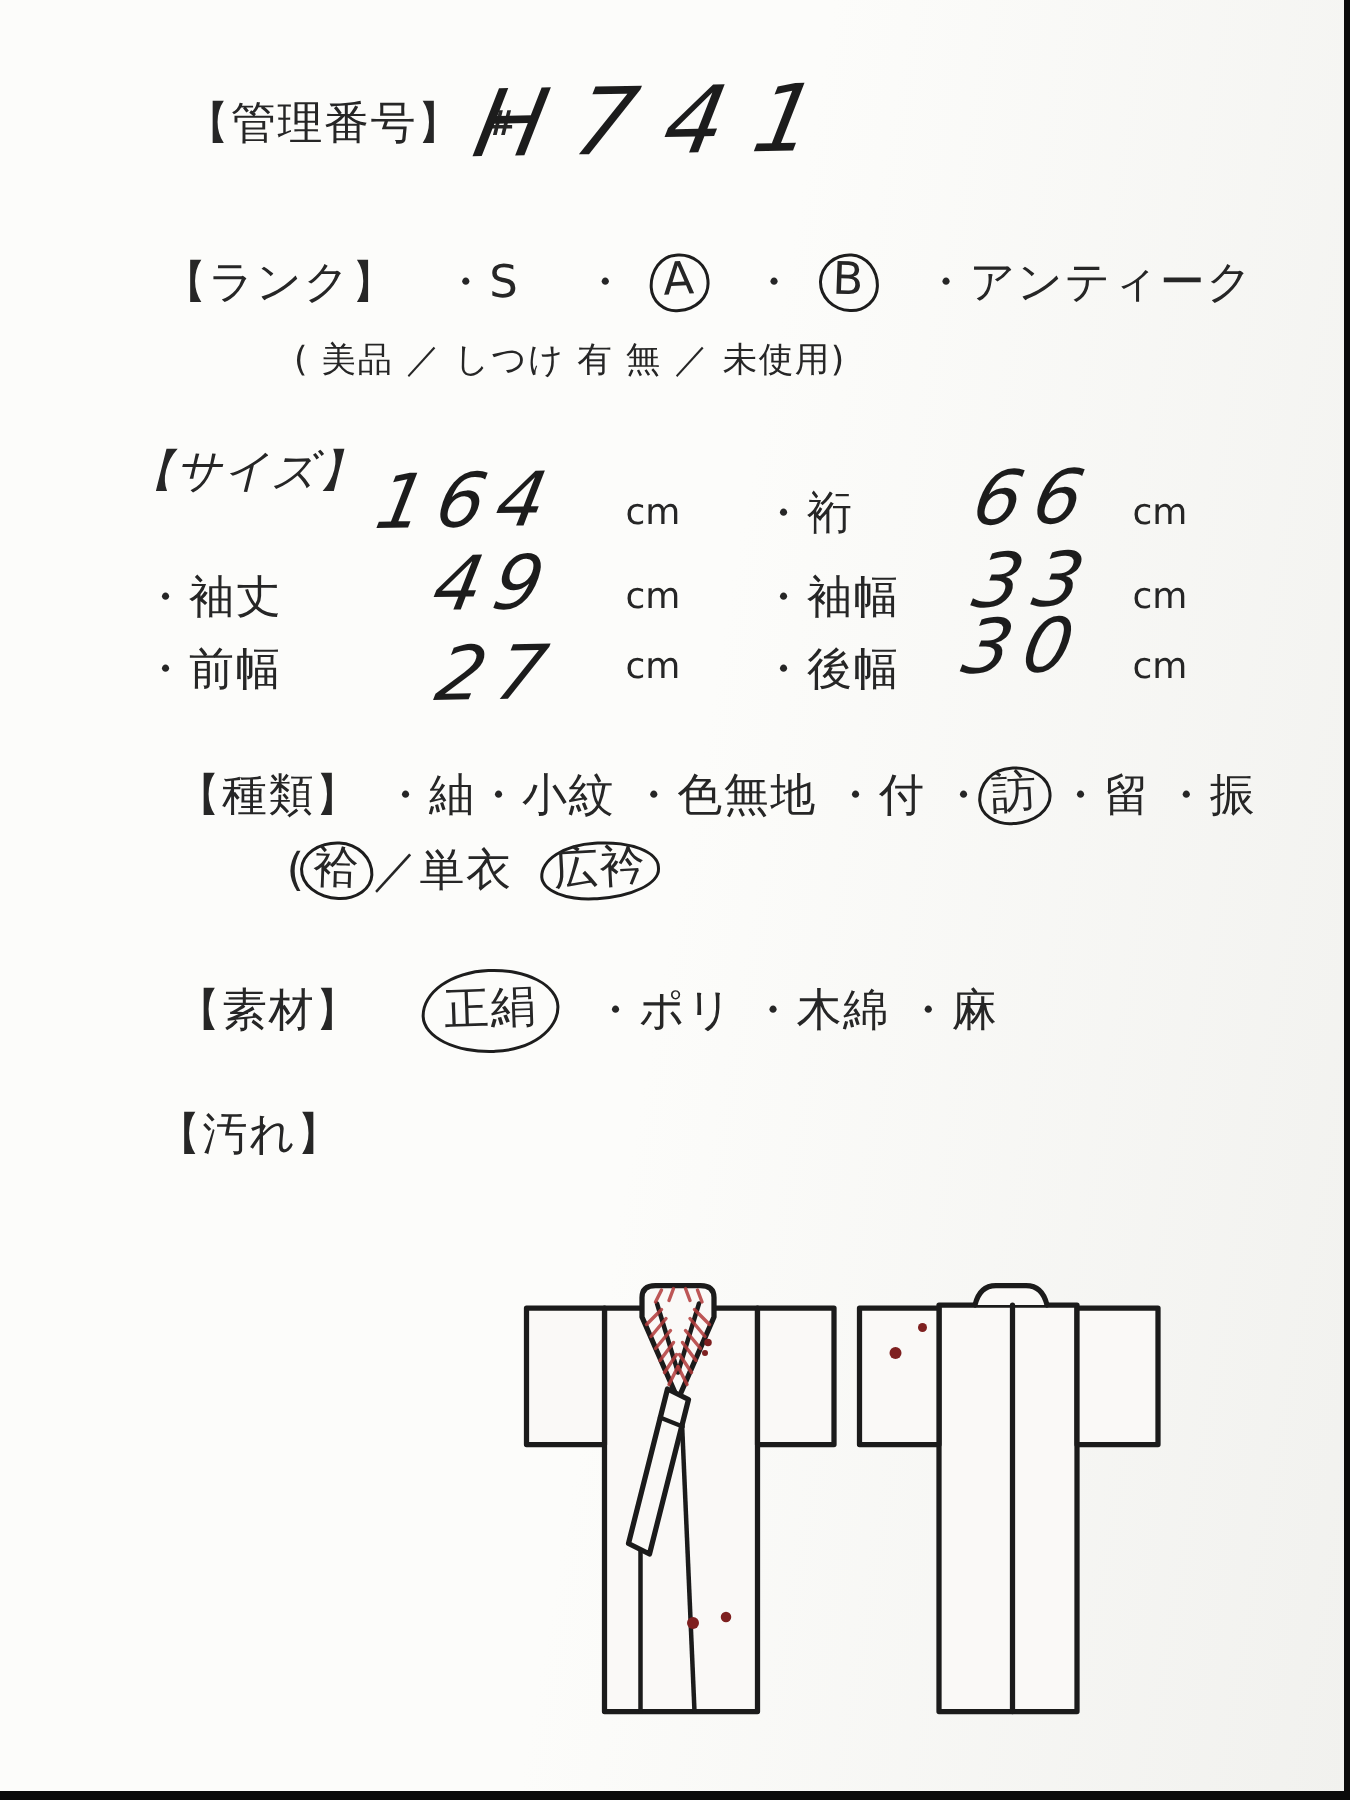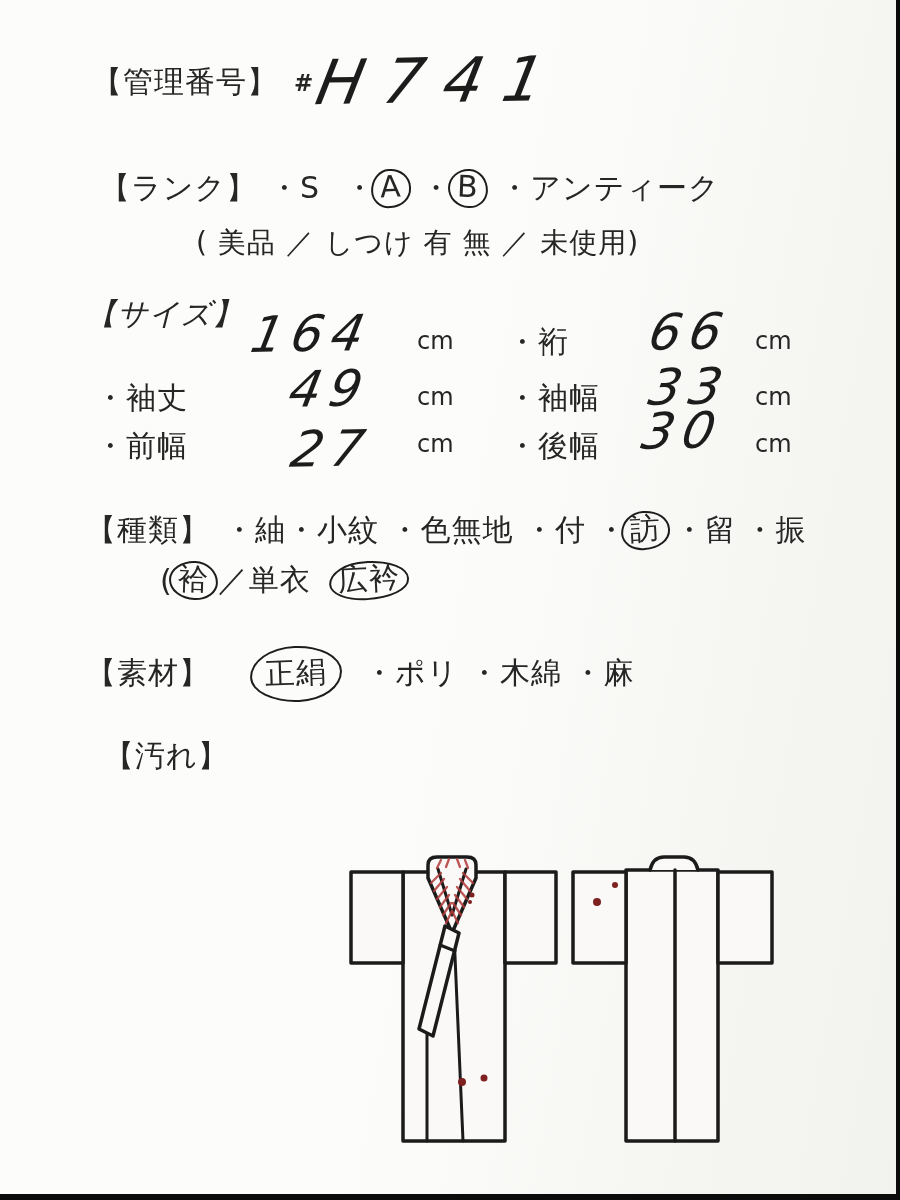--- a/index.html
+++ b/index.html
@@ -11,21 +11,21 @@
   .abs { position:absolute; }
   .txt { font-size:30px; letter-spacing:1px; white-space:nowrap; }
   .small { font-size:24px; }
   .hw {
     font-style:italic; color:#1c1c1c; white-space:nowrap;
     transform: skewX(-12deg) rotate(-1deg);
   }
   .hw-big { font-size:62px; letter-spacing:20px; }
   .hw-num { font-size:50px; letter-spacing:8px; }
   .hash { font-size:23px; font-weight:bold; }
-  .row-flex { display:flex; align-items:center; }
+  .row-flex { display:flex; align-items:center;margin-left:31px; }
   .circle {
     display:inline-block; border:2.6px solid #1d1d1d; padding:0 7px 3px 7px;
     border-radius:48% 52% 55% 45% / 58% 50% 50% 46%;
     transform:rotate(-3deg); line-height:1.05;
   }
   .circle-b { border-radius:52% 48% 46% 54% / 50% 56% 46% 52%; transform:rotate(2deg); }
   .circle-big { padding:9px 13px 11px 13px; border-radius:50% 50% 48% 52%/55% 48% 54% 47%; transform:rotate(-2deg); }
   .edge { background:#0b0b0b; }
   svg .outline { fill:none; stroke:#1b1b1b; stroke-width:3.5; stroke-linejoin:round; stroke-linecap:round; }
   svg .fillpaper { fill:#faf9f7; stroke:#1b1b1b; stroke-width:3.5; stroke-linejoin:round; stroke-linecap:round; }
@@ -36,30 +36,30 @@
 <body>
 
 <div class="paper">
 
   <div class="abs row-flex" style="top:62px; left:92px;">
     <span class="txt">【管理番号】</span>
     <span class="hash" style="margin-left:16px;">#</span>
   </div>
   <div class="abs hw hw-big" style="top:44px; left:318px;">H741</div>
 
-  <div class="abs row-flex" style="top:168px; left:100px;">
+  <div class="abs row-flex" style="top:168px; left:77px;gap:18px;">
     <span class="txt">【ランク】</span>
     <span class="txt" style="margin-left:12px;">・S</span>
     <span class="txt" style="margin-left:24px;">・</span>
     <span class="circle txt" style="margin-left:-4px;">A</span>
     <span class="txt" style="margin-left:10px;">・</span>
     <span class="circle circle-b txt" style="margin-left:-4px;">B</span>
     <span class="txt" style="margin-left:12px;">・アンティーク</span>
   </div>
-  <div class="abs txt" style="top:224px; left:196px; font-size:28px;">( 美品 ／ しつけ 有 無 ／ 未使用)</div>
+  <div class="abs txt" style="top:224px; left:196px; font-size:23px;">( 美品 ／ しつけ 有 無 ／ 未使用)</div>
 
   <div class="abs txt" style="top:294px; left:86px;font-style:italic;">【サイズ】</div>
 
   <span class="abs hw hw-num" style="top:305px; left:252px;">164</span>
   <span class="abs small" style="top:327px; left:417px;">cm</span>
   <span class="abs txt" style="top:322px; left:507px;">・裄</span>
   <span class="abs hw hw-num" style="top:303px; left:650px;">66</span>
   <span class="abs small" style="top:327px; left:755px;">cm</span>
 
   <span class="abs txt" style="top:378px; left:95px;">・袖丈</span>

